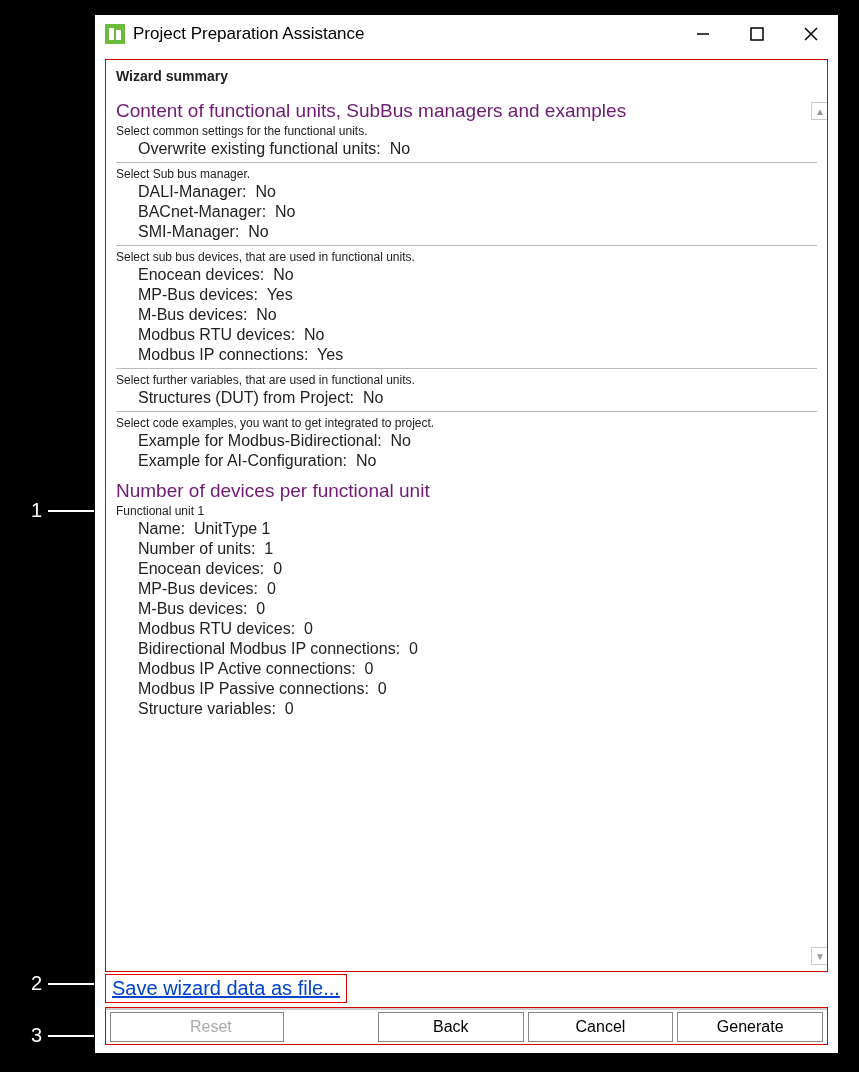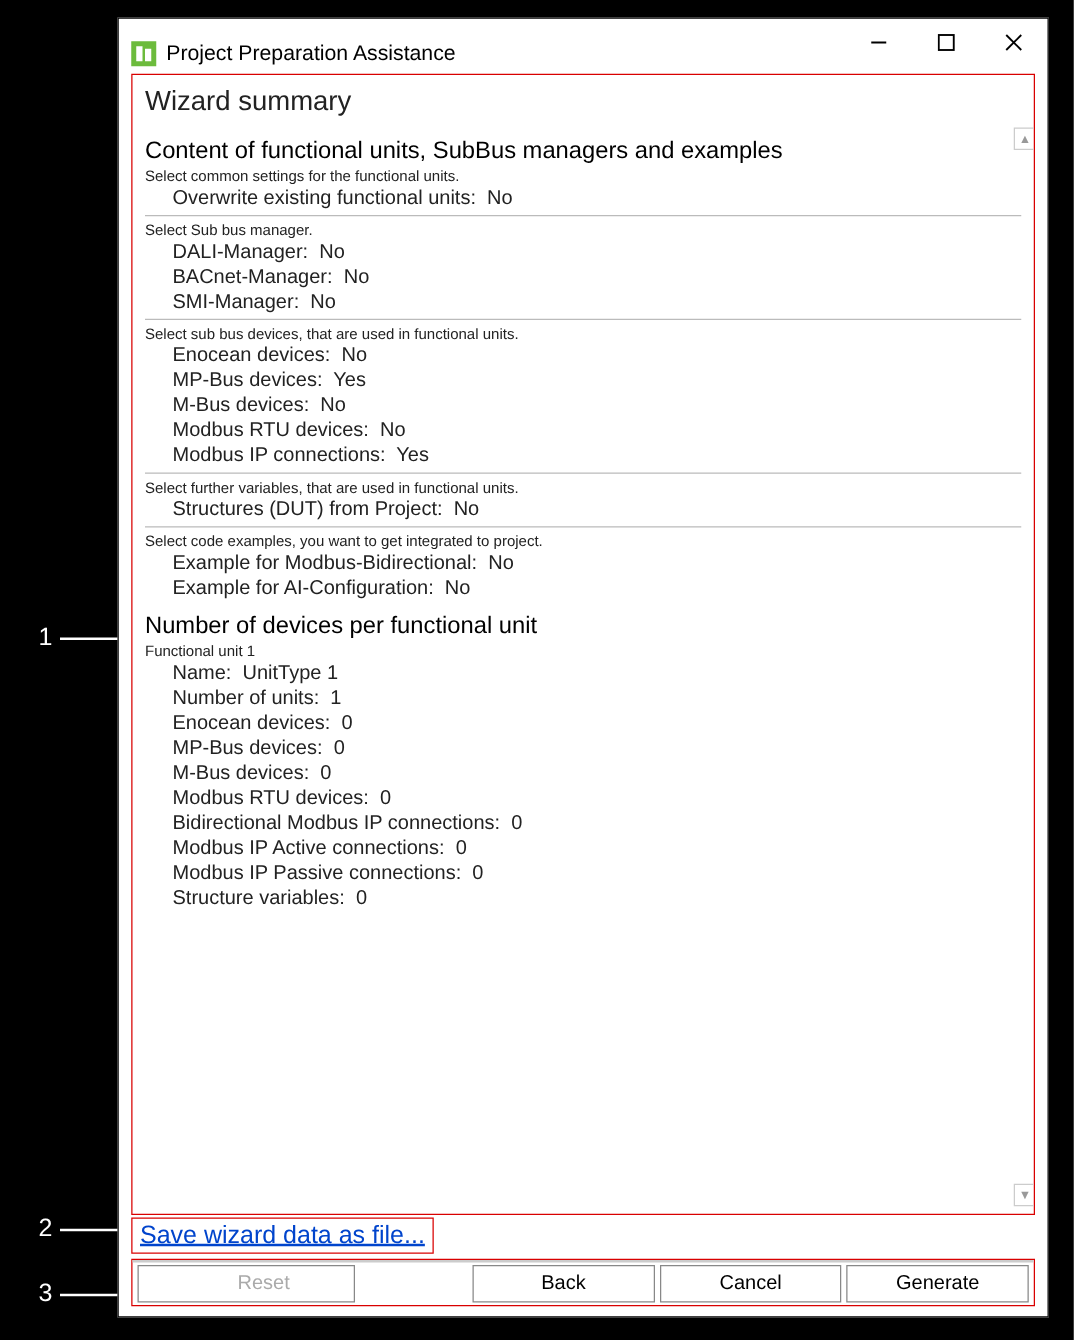--- a/index.html
+++ b/index.html
@@ -18,21 +18,21 @@
       width: 745px;
       height: 1040px;
       background: #fff;
       border: 1px solid #000;
       display: flex;
       flex-direction: column;
     }
     .titlebar {
       height: 38px;
       display: flex;
-      align-items: flex-end;
+      align-items: center;
       padding-left: 10px;
     }
     .titlebar-icon {
       width: 20px;
       height: 20px;
       background: #6cbb3c;
       margin-right: 8px;
       display: flex;
       align-items: center;
       justify-content: center;
@@ -87,28 +87,28 @@
       display: flex;
       align-items: center;
       justify-content: center;
       color: #999;
       font-size: 10px;
       position: absolute;
     }
     .scroll-up { top: 0; }
     .scroll-down { bottom: 0; }
     .h-title {
-      font-weight: normal;
-      font-size: 22px;
+      font-weight: bold;
+      font-size: 14px;
       color: #222;
       margin-bottom: 16px;
     }
     .h-big {
       font-size: 19px;
-      color: #000000;
+      color: #701a75;
       margin-top: 4px;
       margin-bottom: 2px;
     }
     .sub-label {
       font-size: 12px;
       color: #222;
       margin-top: 2px;
       margin-bottom: 2px;
     }
     .indent-list {

